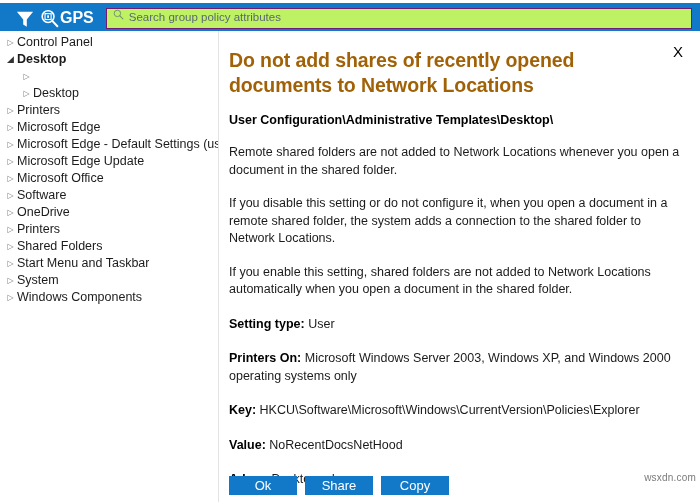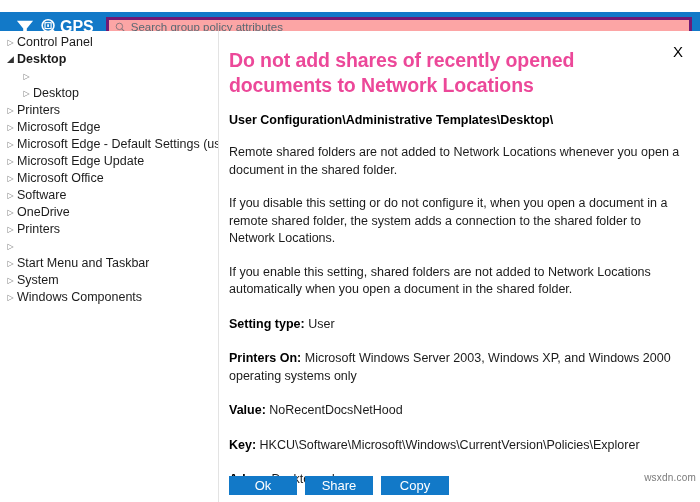--- a/index.html
+++ b/index.html
@@ -20,21 +20,21 @@
     width: 700px;
     height: 502px;
     overflow: hidden;
     background: #ffffff;
   }
 
   
   .topbar {
     position: absolute;
     left: 0;
-    top: 12px;
+    top: 3px;
     width: 700px;
     height: 31px;
     background: #1279c8;
     display: flex;
     align-items: center;
     box-sizing: border-box;
     padding: 0 8px;
   }
   .brand {
     display: flex;
@@ -69,25 +69,25 @@
     line-height: 1;
     position: relative;
     top: -1px;
   }
 
   .searchbox {
     position: relative;
     margin-left: 12px;
     flex: 1 1 auto;
     height: 21px;
-    background: #fca5a5;
-    border: 3px solid #701a75;
+    background: #bef264;
+    border: 1px solid #701a75;
     box-sizing: border-box;
     display: flex;
-    align-items: center;
+    align-items: flex-start;
     max-width: 606px;
   }
   .search-glyph {
     width: 11px;
     height: 11px;
     margin-left: 6px;
     margin-right: 5px;
     flex: 0 0 auto;
     display: block;
     opacity: 0.65;
@@ -201,21 +201,21 @@
     padding: 0;
   }
 
   .content-inner {
     padding: 17px 16px 0 10px;
   }
 
   .policy-title {
     font-size: 19.5px;
     font-weight: bold;
-    color: #ec4899;
+    color: #a16207;
     line-height: 25px;
     margin: 0 48px 0 0;
     letter-spacing: -0.1px;
   }
   .policy-path {
     font-size: 12.5px;
     font-weight: bold;
     color: #000000;
     margin-top: 14px;
     line-height: 16px;
@@ -343,20 +343,21 @@
         <div class="tree-row">
           <span class="twisty">▷</span>
           <span class="tree-label">OneDrive</span>
         </div>
         <div class="tree-row">
           <span class="twisty">▷</span>
           <span class="tree-label">Printers</span>
         </div>
         <div class="tree-row">
           <span class="twisty">▷</span>
+          <span class="tree-label">Shared Folders</span>
         </div>
         <div class="tree-row">
           <span class="twisty">▷</span>
           <span class="tree-label">Start Menu and Taskbar</span>
         </div>
         <div class="tree-row">
           <span class="twisty">▷</span>
           <span class="tree-label">System</span>
         </div>
         <div class="tree-row">
@@ -373,22 +374,22 @@
         <div class="policy-title">Do not add shares of recently opened documents to Network Locations</div>
         <div class="policy-path">User Configuration\Administrative Templates\Desktop\</div>
         <div id="paragraphs">
             <div class="para">Remote shared folders are not added to Network Locations whenever you open a document in the shared folder.</div>
             <div class="para">If you disable this setting or do not configure it, when you open a document in a remote shared folder, the system adds a connection to the shared folder to Network Locations.</div>
             <div class="para">If you enable this setting, shared folders are not added to Network Locations automatically when you open a document in the shared folder.</div>
           </div>
         <div id="fields">
             <div class="field"><span class="k">Setting type:</span><span> User</span></div>
             <div class="field"><span class="k">Printers On:</span><span> Microsoft Windows Server 2003, Windows XP, and Windows 2000 operating systems only</span></div>
+            <div class="field"><span class="k">Key:</span><span> HKCU\Software\Microsoft\Windows\CurrentVersion\Policies\Explorer</span></div>
             <div class="field"><span class="k">Value:</span><span> NoRecentDocsNetHood</span></div>
-            <div class="field"><span class="k">Key:</span><span> HKCU\Software\Microsoft\Windows\CurrentVersion\Policies\Explorer</span></div>
             <div class="field"><span class="k">Admx:</span><span> Desktop.admx</span></div>
           </div>
       </div>
 
       <div class="btn-row" id="btn-row">
           <button class="btn">Ok</button>
           <button class="btn">Share</button>
           <button class="btn">Copy</button>
         </div>
     </div>

